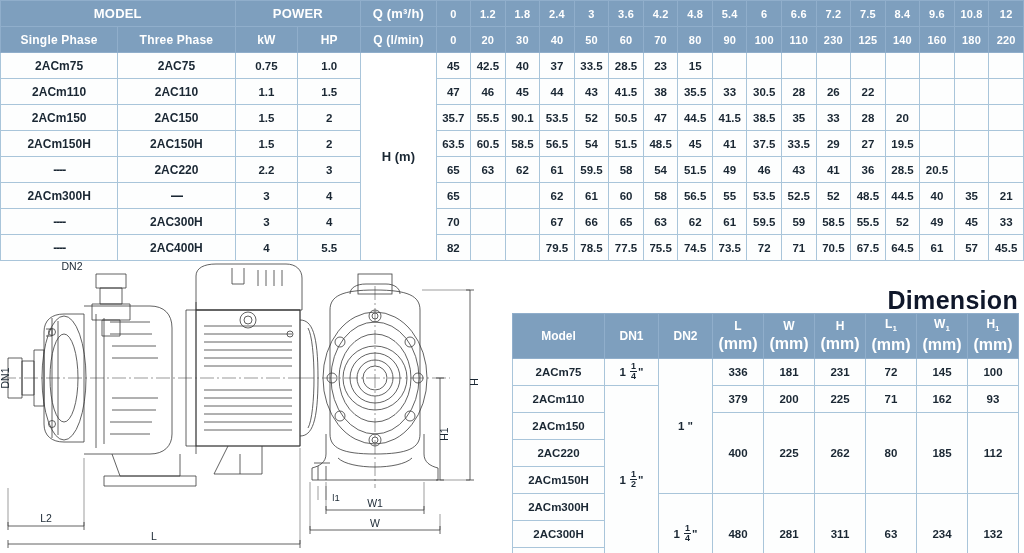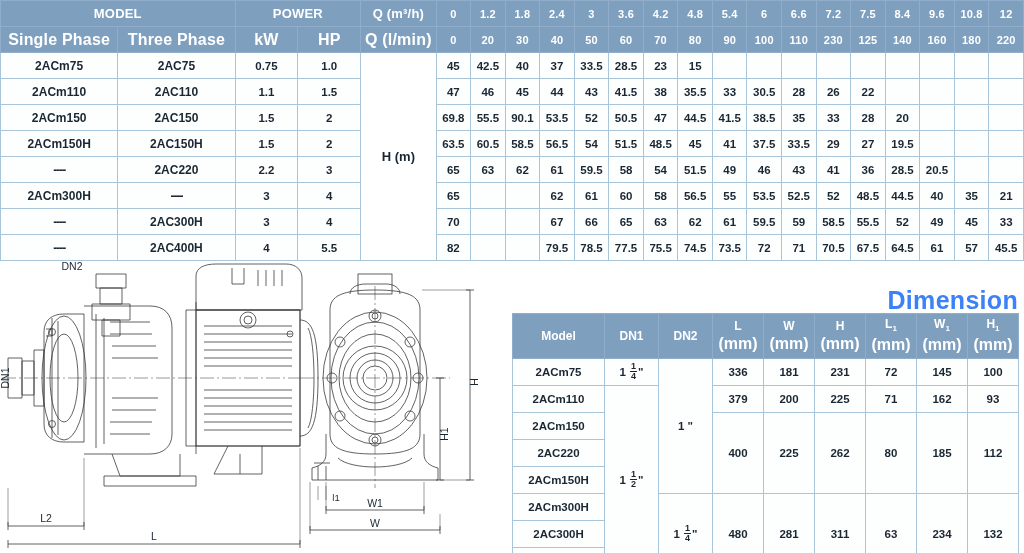--- a/index.html
+++ b/index.html
@@ -27,32 +27,32 @@
     white-space:nowrap;
     background:#fdfefe;
   }
   table.perf thead th{
     background:#7e9fbe;
     color:#ffffff;
     border:1px solid #90aecb;
     letter-spacing:.2px;
   }
   table.perf thead th.hdr-big{font-size:13px;height:22px;}
-  table.perf thead th.hdr-sub{font-size:16px;height:22px;}
+  table.perf thead th.hdr-sub{font-size:12px;height:22px;}
   table.perf thead th.qnum{font-size:11px;font-weight:bold;}
   table.perf td.modelcell{font-size:12px;}
   table.perf td.hm{font-size:13px;font-weight:bold;background:#ffffff;}
   table.perf td.blank{}
   .dash{letter-spacing:-1px;}
 
   
   .drawings{position:absolute;left:0;top:258px;width:512px;height:295px;}
   .dim-title{
     position:absolute;right:6px;top:286px;
-    font-size:25px;font-weight:bold;color:#3b82f6;
+    font-size:25px;font-weight:bold;color:#0f172a;
     letter-spacing:.3px;
   }
 
   
   .dimwrap{position:absolute;left:512px;top:313px;width:506px;}
   table.dims{border-collapse:collapse;width:506px;table-layout:fixed;}
   table.dims th, table.dims td{
     border:1px solid #a9c5da;
     text-align:center;vertical-align:middle;
     font-size:11.5px;font-weight:bold;
@@ -195,21 +195,21 @@
             <td class="blank"></td>
             <td class="blank"></td>
             <td class="blank"></td>
             <td class="blank"></td>
           </tr>
           <tr>
             <td class="modelcell">2ACm150</td>
             <td class="modelcell">2AC150</td>
             <td>1.5</td>
             <td>2</td>
-            <td>69.8</td>
+            <td>35.7</td>
             <td>55.5</td>
             <td>90.1</td>
             <td>53.5</td>
             <td>52</td>
             <td>50.5</td>
             <td>47</td>
             <td>44.5</td>
             <td>41.5</td>
             <td>38.5</td>
             <td>35</td>

